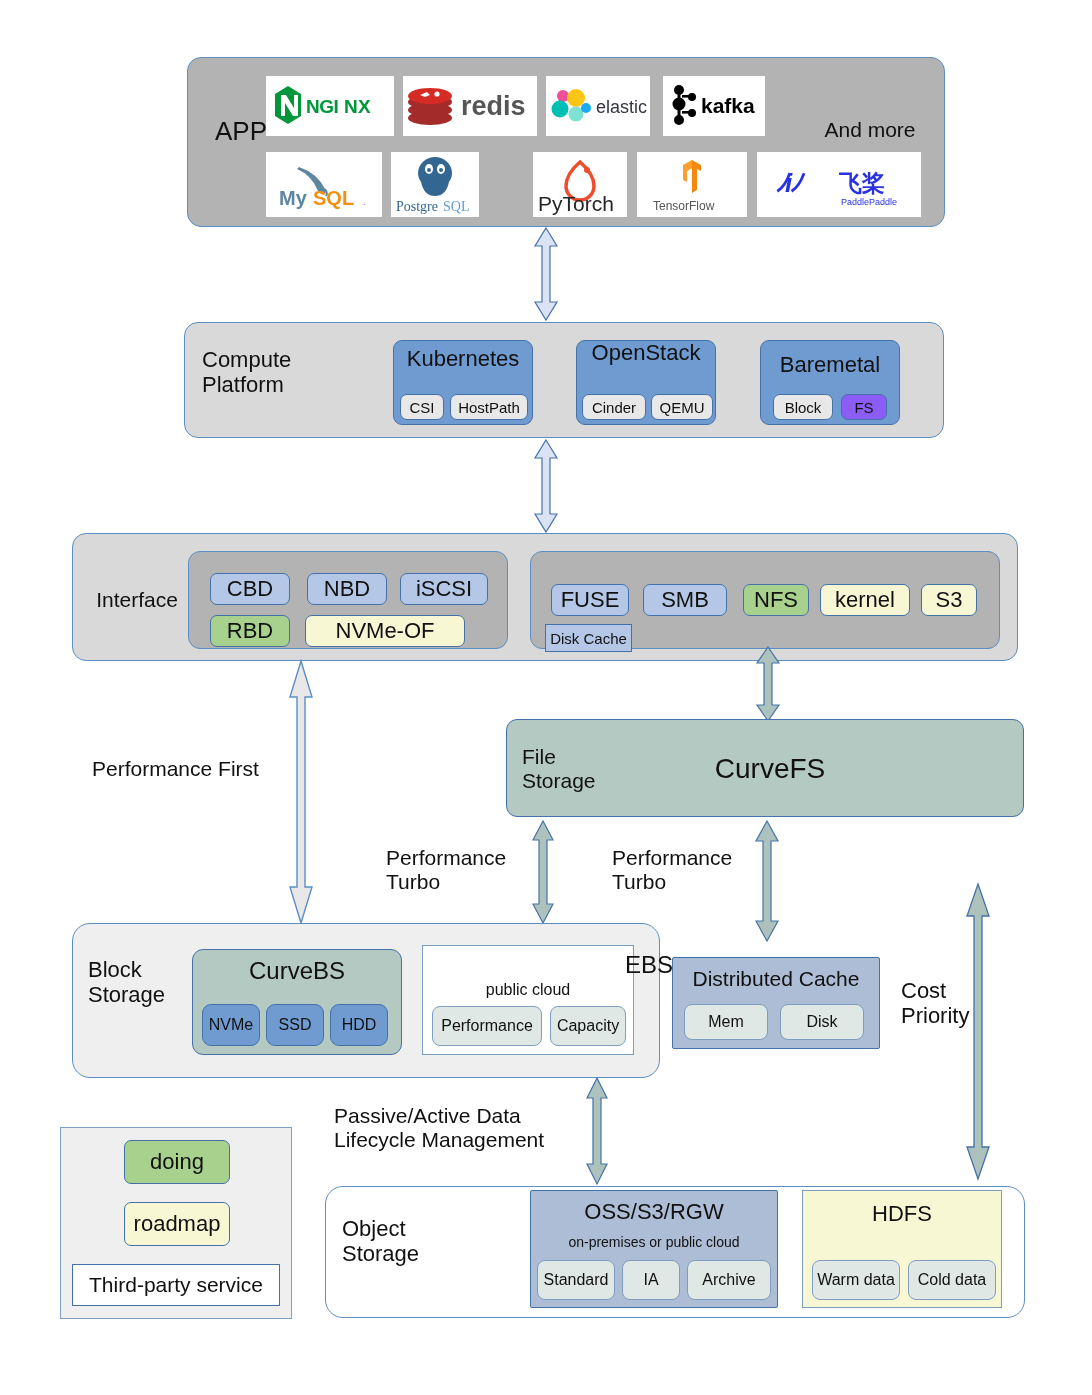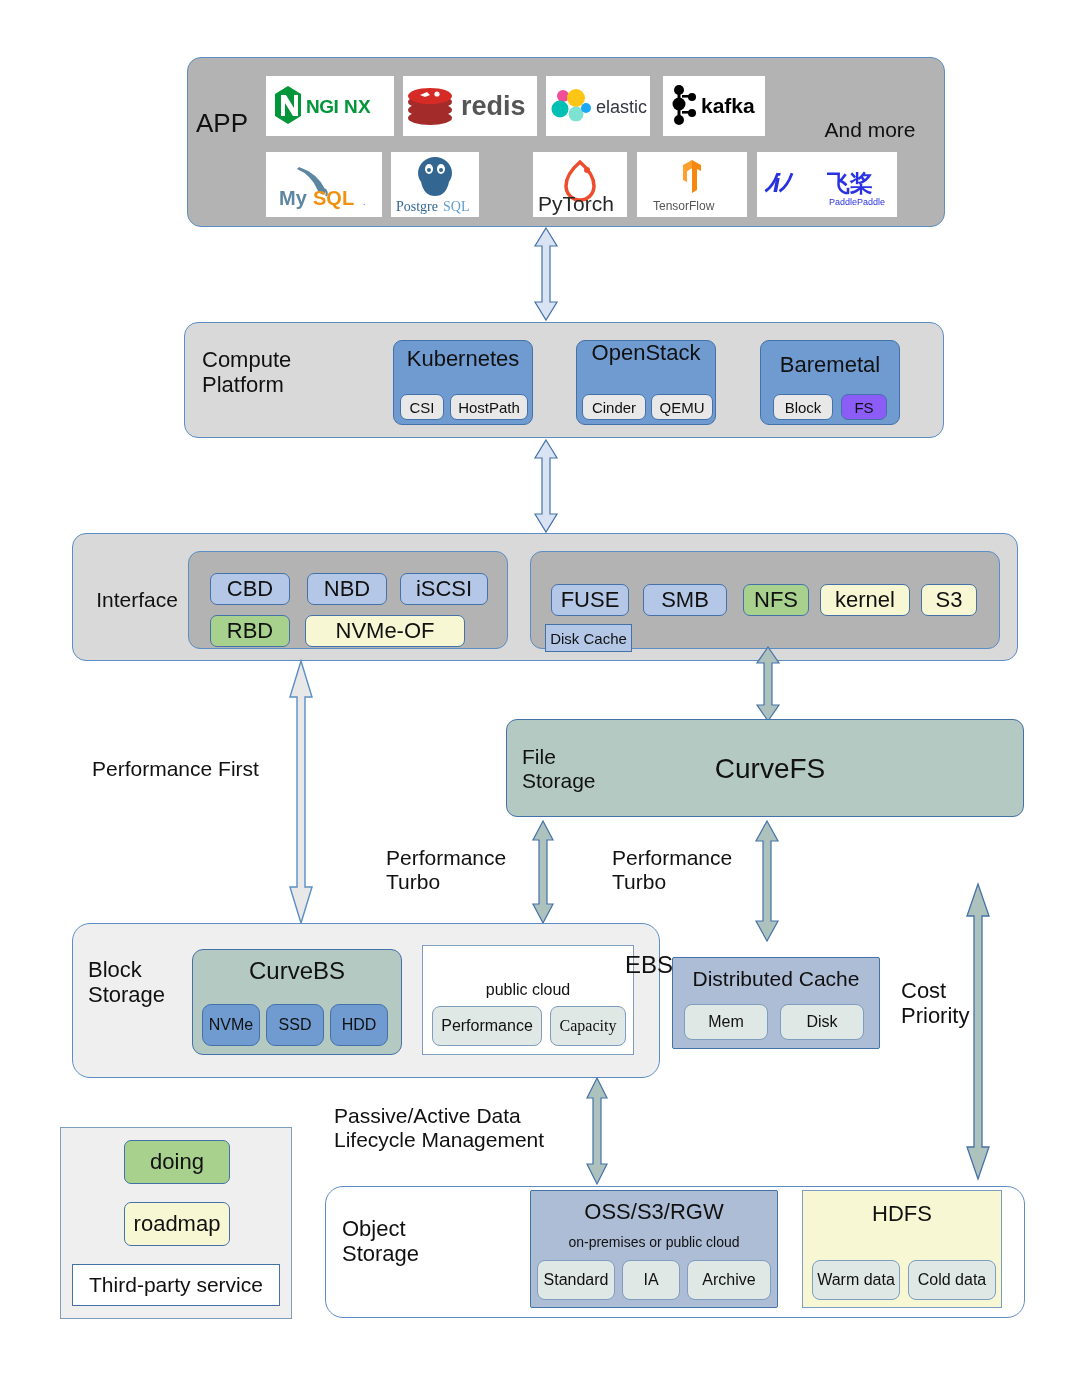--- a/index.html
+++ b/index.html
@@ -99,21 +99,21 @@
 
   .ctr { display:flex; align-items:center; justify-content:center; text-align:center; }
 
   svg.arrow { position:absolute; overflow:visible; }
 </style>
 </head>
 <body>
 
 <div class="abs grey-panel" style="left:187px; top:57px; width:758px; height:170px;">
 </div>
-<div class="abs lbl big" style="left:196px; top:109px; width:90px; text-align:left;">APP</div>
+<div class="abs lbl big" style="left:196px; top:117px; width:90px; text-align:center;">APP</div>
 <div class="abs lbl" style="left:810px; top:118px; width:120px; text-align:center; font-size:21px;">And more</div>
 
 <div class="abs logo-tile" style="left:266px; top:76px; width:128px; height:60px;">
   <svg width="120" height="46" viewBox="0 0 120 46">
     <polygon points="18,3 31,11 31,33 18,41 5,33 5,11" fill="#009639"></polygon>
     <path d="M11 33 L11 12 L16 12 L24 25 L24 12 L28 12 L28 33 L23 33 L15 20 L15 33 Z" fill="#ffffff"></path>
     <text x="36" y="30" font-family="Liberation Sans, sans-serif" font-size="19" font-weight="bold" fill="#009639" letter-spacing="-0.5">NGI</text>
     <text x="74" y="30" font-family="Liberation Sans, sans-serif" font-size="19" font-weight="bold" fill="#009639" letter-spacing="-0.5">N</text>
     <text x="88" y="30" font-family="Liberation Sans, sans-serif" font-size="19" font-weight="bold" fill="#009639" letter-spacing="-0.5">X</text>
   </svg>
@@ -196,21 +196,21 @@
 <div class="abs logo-tile" style="left:637px; top:152px; width:110px; height:65px;">
   <svg width="106" height="62" viewBox="0 0 106 62">
     <g transform="translate(44,6)">
       <polygon points="9,0 18,5 18,11 14,9 14,30 9,33 9,8 4,11 4,5" fill="#f6870f"></polygon>
       <polygon points="9,0 0,5 0,20 4,22 4,11 9,8" fill="#ff9f2e"></polygon>
     </g>
     <text x="14" y="56" font-family="Liberation Sans, sans-serif" font-size="12" fill="#555555">TensorFlow</text>
   </svg>
 </div>
 
-<div class="abs logo-tile" style="left:757px; top:152px; width:140px; height:65px;">
+<div class="abs logo-tile" style="left:757px; top:152px; width:164px; height:65px;">
   <svg width="136" height="62" viewBox="0 0 136 62">
     <g fill="#2932e1" font-family="Liberation Sans, sans-serif">
       <text x="4" y="38" font-size="26" font-style="italic" font-weight="bold" letter-spacing="-3">ﾉiﾉ</text>
       <text x="68" y="37" font-size="23" font-weight="bold">飞桨</text>
       <text x="70" y="51" font-size="9">PaddlePaddle</text>
     </g>
   </svg>
 </div>
 
 <svg class="arrow" style="left:532px; top:228px; width:30px; height:92px;">
@@ -321,21 +321,21 @@
   <div class="blue-box-strong ctr lbl-sm" style="width:58px; height:42px; font-size:16px;">NVMe</div>
   <div class="blue-box-strong ctr lbl-sm" style="width:58px; height:42px; font-size:16px;">SSD</div>
   <div class="blue-box-strong ctr lbl-sm" style="width:58px; height:42px; font-size:16px;">HDD</div>
 </div>
 
 <div class="abs" style="left:422px; top:945px; width:212px; height:110px; background:#ffffff; border:1.1px solid #7e9dbf;"></div>
 <div class="abs lbl" style="left:422px; top:952px; width:212px; text-align:right; font-size:24px;margin-left:39px;">EBS</div>
 <div class="abs lbl-sm" style="left:422px; top:981px; width:212px; text-align:center; font-size:16px;">public cloud</div>
 <div class="abs" style="left:432px; top:1006px; display:flex; gap:8px;">
   <div class="palegreen-box" style="width:110px; height:40px; font-size:16px;">Performance</div>
-  <div class="palegreen-box" style="width:76px; height:40px; font-size:16px;font-family:Liberation Serif, serif;">Capacity</div>
+  <div class="palegreen-box" style="width:76px; height:40px; font-size:16px;">Capacity</div>
 </div>
 
 <div class="abs bluegrey-box" style="left:672px; top:957px; width:208px; height:92px;"></div>
 <div class="abs lbl" style="left:672px; top:967px; width:208px; text-align:center; font-size:21px;">Distributed Cache</div>
 <div class="abs" style="left:684px; top:1004px; display:flex; gap:12px;">
   <div class="palegreen-box" style="width:84px; height:36px; font-size:16px;">Mem</div>
   <div class="palegreen-box" style="width:84px; height:36px; font-size:16px;">Disk</div>
 </div>
 
 <svg class="arrow" style="left:586px; top:1078px; width:24px; height:106px;">

